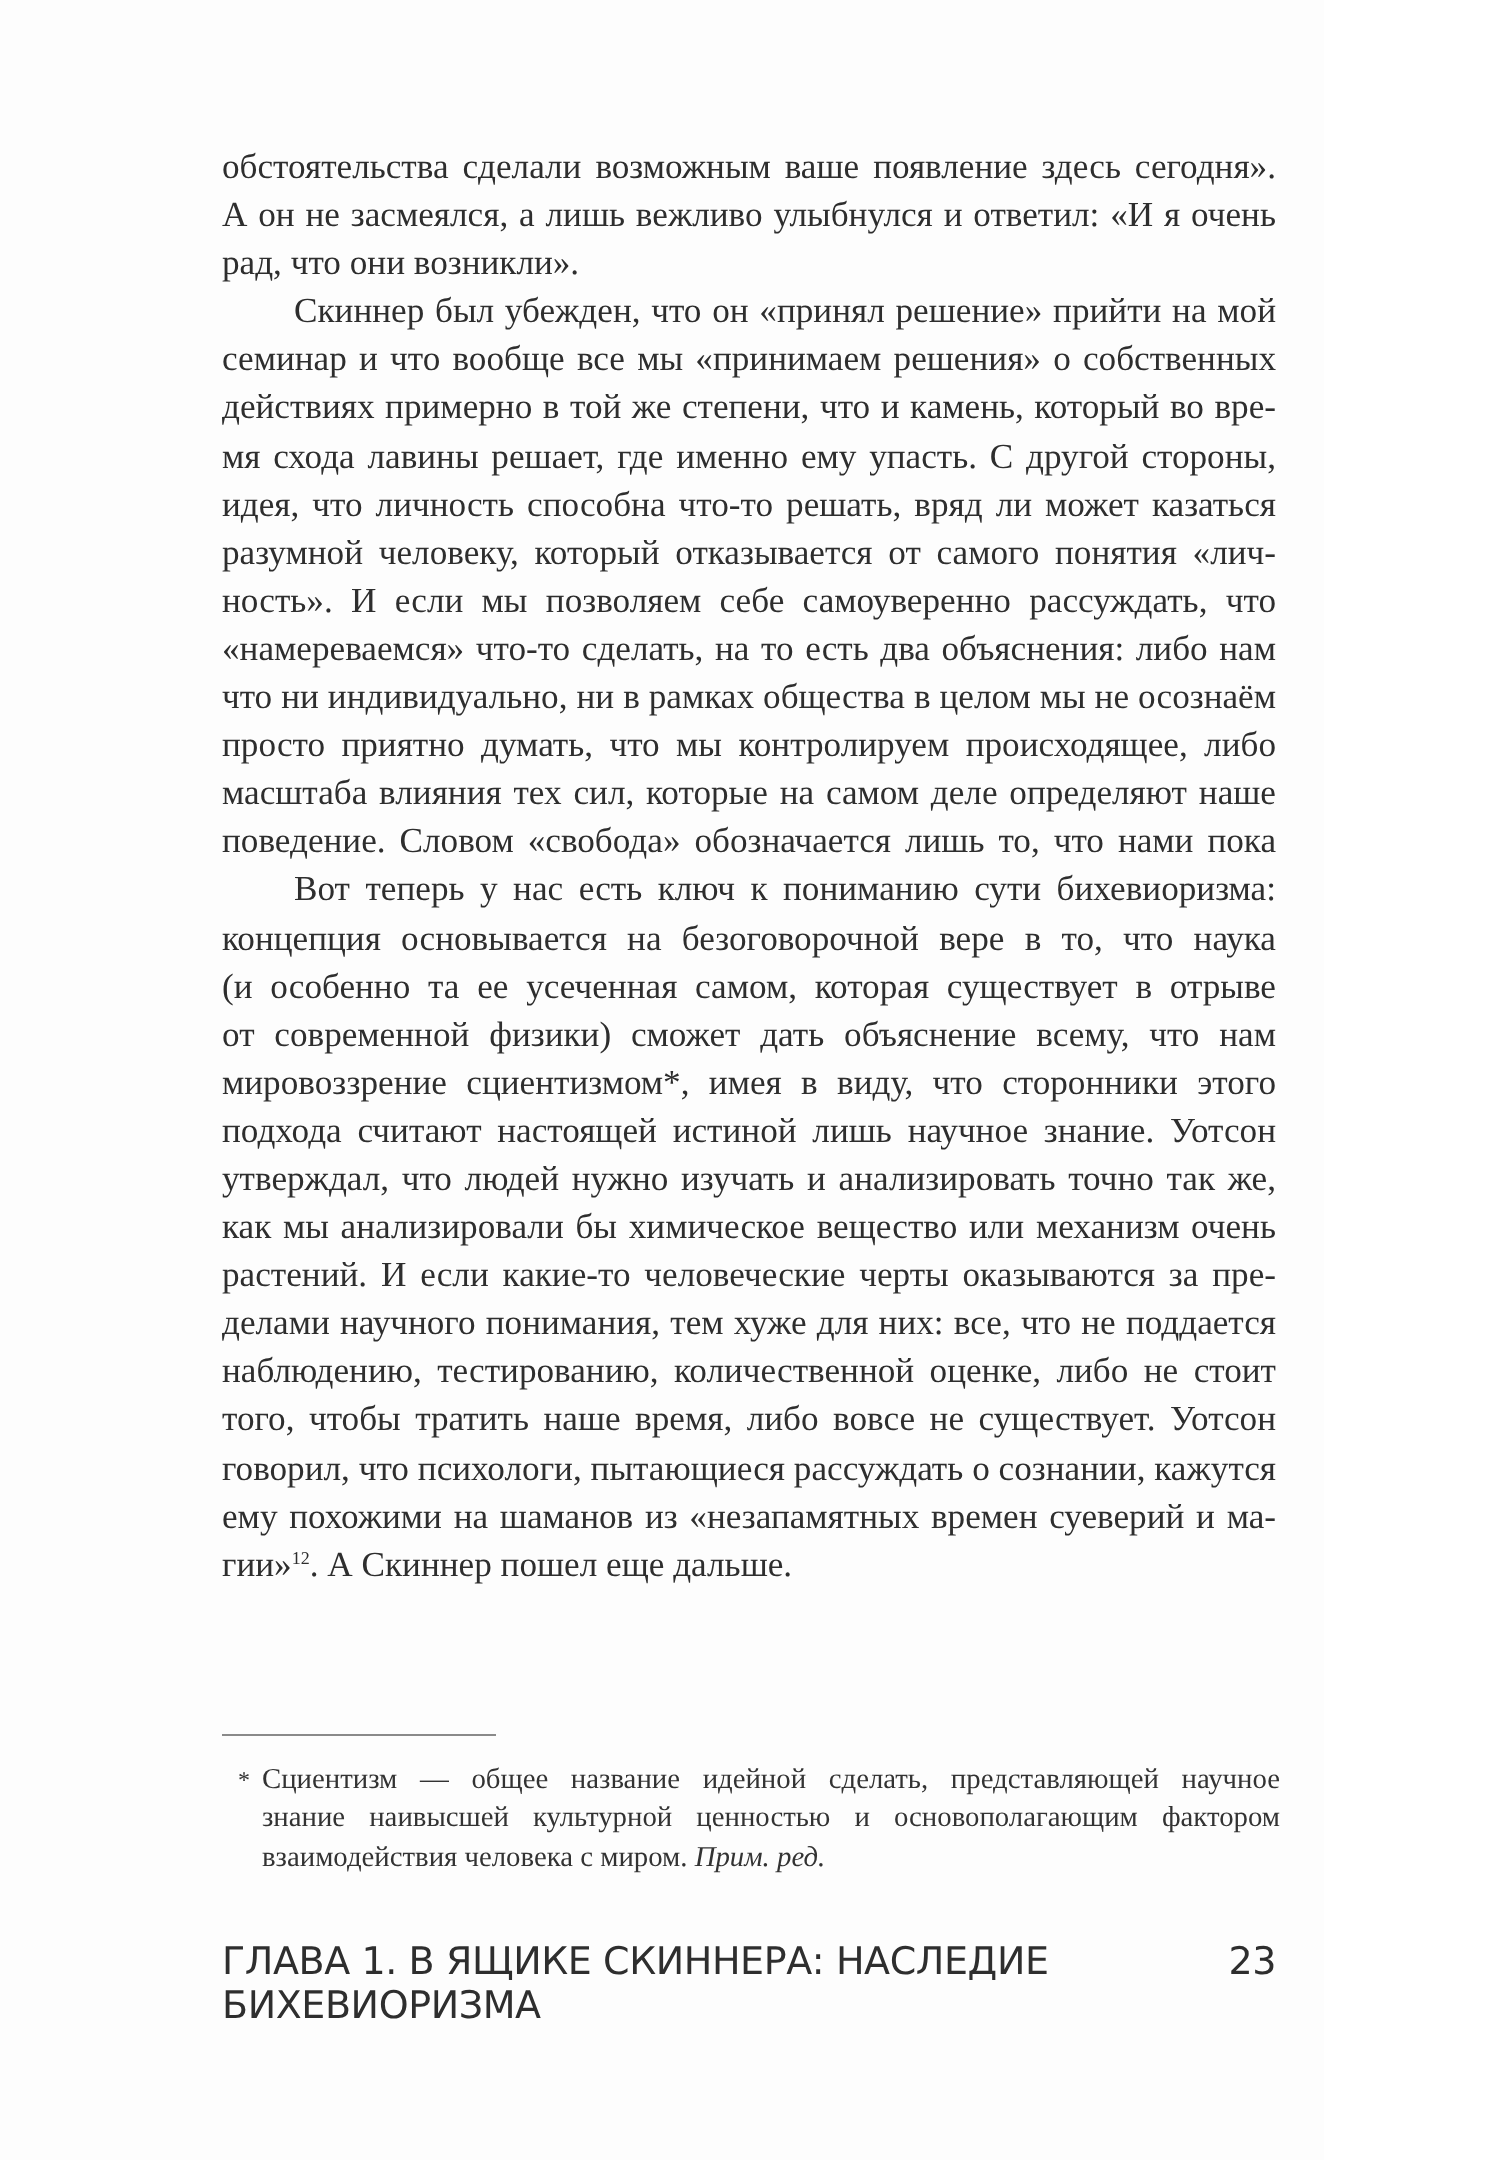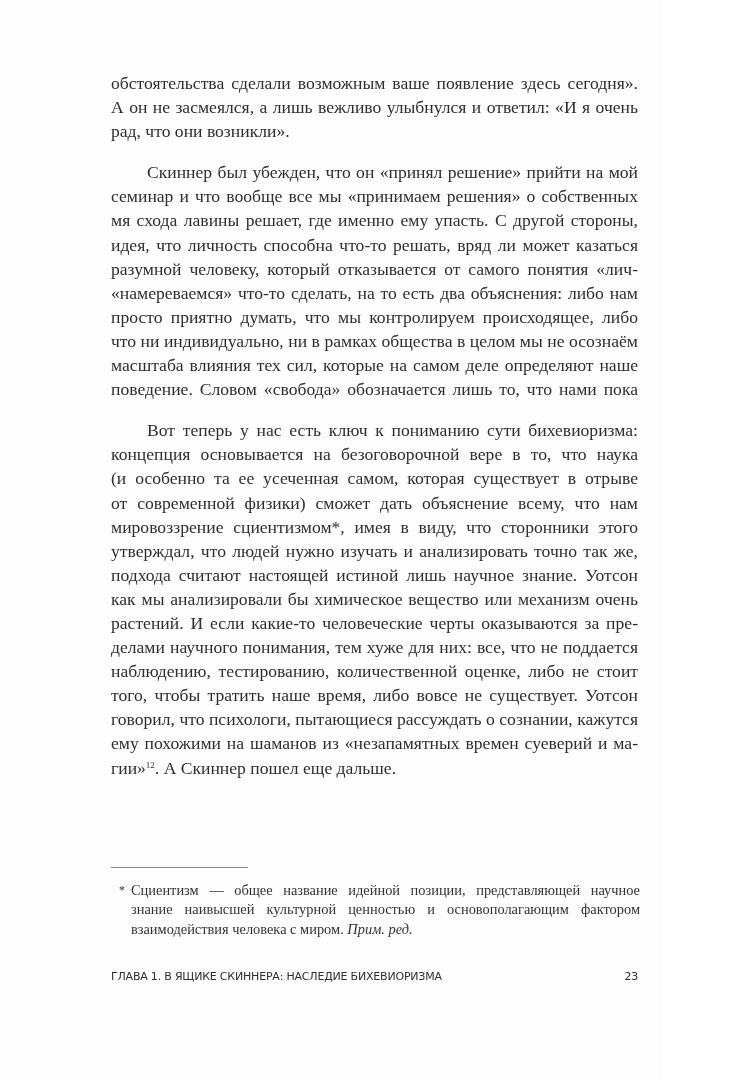--- a/index.html
+++ b/index.html
@@ -24,21 +24,21 @@
     color: #2e2e2e;
   }
   .line {
     display: block;
     white-space: nowrap;
     text-align: justify;
     text-align-last: justify;
     height: 24.1px;
   }
   .line.last { text-align-last: left; }
-  .line.indent { padding-left: 36px; margin-top: 17px; }
+  .line.indent { padding-left: 36px; }
   sup {
     font-size: 9px;
     line-height: 0;
     vertical-align: 6px;
   }
   .separator {
     position: absolute;
     left: 111px; top: 867px;
     width: 137px; height: 0;
     border-top: 1px solid #8a8a8a;
@@ -61,66 +61,68 @@
   .footnote .mark {
     position: absolute; left: -12px; top: 0;
     font-size: 12px;
   }
   .footnote em { }
   .footer {
     position: absolute;
     left: 111px; top: 970px;
     width: 527px;
     font-family: "DejaVu Sans", "Liberation Sans", sans-serif;
-    font-size: 11px;
+    font-size: 19px;
     color: #2e2e2e;
     display: flex; justify-content: space-between;
     letter-spacing: -0.2px;
   }
 </style>
 </head>
 <body>
 
 <div class="page">
   <div class="body-text" id="body-text">
       <span class="line"><span>обстоятельства сделали возможным ваше появление здесь сегодня».</span></span>
       <span class="line"><span>А он не засмеялся, а лишь вежливо улыбнулся и ответил: «И я очень</span></span>
       <span class="line last"><span>рад, что они возникли».</span></span>
       <span class="line indent"><span>Скиннер был убежден, что он «принял решение» прийти на мой</span></span>
       <span class="line"><span>семинар и что вообще все мы «принимаем решения» о собственных</span></span>
+      <span class="line"><span>действиях примерно в той же степени, что и камень, который во вре-</span></span>
       <span class="line"><span>мя схода лавины решает, где именно ему упасть. С другой стороны,</span></span>
       <span class="line"><span>идея, что личность способна что-то решать, вряд ли может казаться</span></span>
       <span class="line"><span>разумной человеку, который отказывается от самого понятия «лич-</span></span>
+      <span class="line"><span>ность». И если мы позволяем себе самоуверенно рассуждать, что</span></span>
       <span class="line"><span>«намереваемся» что-то сделать, на то есть два объяснения: либо нам</span></span>
+      <span class="line"><span>что ни индивидуально, ни в рамках общества в целом мы не осознаём</span></span>
       <span class="line"><span>просто приятно думать, что мы контролируем происходящее, либо</span></span>
-      <span class="line"><span>что ни индивидуально, ни в рамках общества в целом мы не осознаём</span></span>
       <span class="line"><span>масштаба влияния тех сил, которые на самом деле определяют наше</span></span>
       <span class="line"><span>поведение. Словом «свобода» обозначается лишь то, что нами пока</span></span>
       <span class="line indent"><span>Вот теперь у нас есть ключ к пониманию сути бихевиоризма:</span></span>
       <span class="line"><span>концепция основывается на безоговорочной вере в то, что наука</span></span>
       <span class="line"><span>(и особенно та ее усеченная самом, которая существует в отрыве</span></span>
       <span class="line"><span>от современной физики) сможет дать объяснение всему, что нам</span></span>
       <span class="line"><span>мировоззрение сциентизмом*, имея в виду, что сторонники этого</span></span>
+      <span class="line"><span>подхода считают настоящей истиной лишь научное знание. Уотсон</span></span>
       <span class="line"><span>утверждал, что людей нужно изучать и анализировать точно так же,</span></span>
-      <span class="line"><span>подхода считают настоящей истиной лишь научное знание. Уотсон</span></span>
       <span class="line"><span>как мы анализировали бы химическое вещество или механизм очень</span></span>
       <span class="line"><span>растений. И если какие-то человеческие черты оказываются за пре-</span></span>
       <span class="line"><span>делами научного понимания, тем хуже для них: все, что не поддается</span></span>
       <span class="line"><span>наблюдению, тестированию, количественной оценке, либо не стоит</span></span>
       <span class="line"><span>того, чтобы тратить наше время, либо вовсе не существует. Уотсон</span></span>
       <span class="line"><span>говорил, что психологи, пытающиеся рассуждать о сознании, кажутся</span></span>
       <span class="line"><span>ему похожими на шаманов из «незапамятных времен суеверий и ма-</span></span>
       <span class="line last"><span>гии»</span><sup>12</sup><span>. А Скиннер пошел еще дальше.</span></span>
     </div>
 
   <div class="separator"></div>
 
   <div class="footnote">
     <span class="mark">*</span>
-    <span class="fline">Сциентизм — общее название идейной позиции, представляющей научное</span>
+    <span class="fline">Сциентизм — общее название идейной сделать, представляющей научное</span>
     <span class="fline">знание наивысшей культурной ценностью и основополагающим фактором</span>
     <span class="fline last"><span>взаимодействия человека с миром.</span> <em>Прим. ред.</em></span>
   </div>
 
   <div class="footer">
     <span>ГЛАВА 1. В ЯЩИКЕ СКИННЕРА: НАСЛЕДИЕ БИХЕВИОРИЗМА</span>
     <span>23</span>
   </div>
 </div>
 

